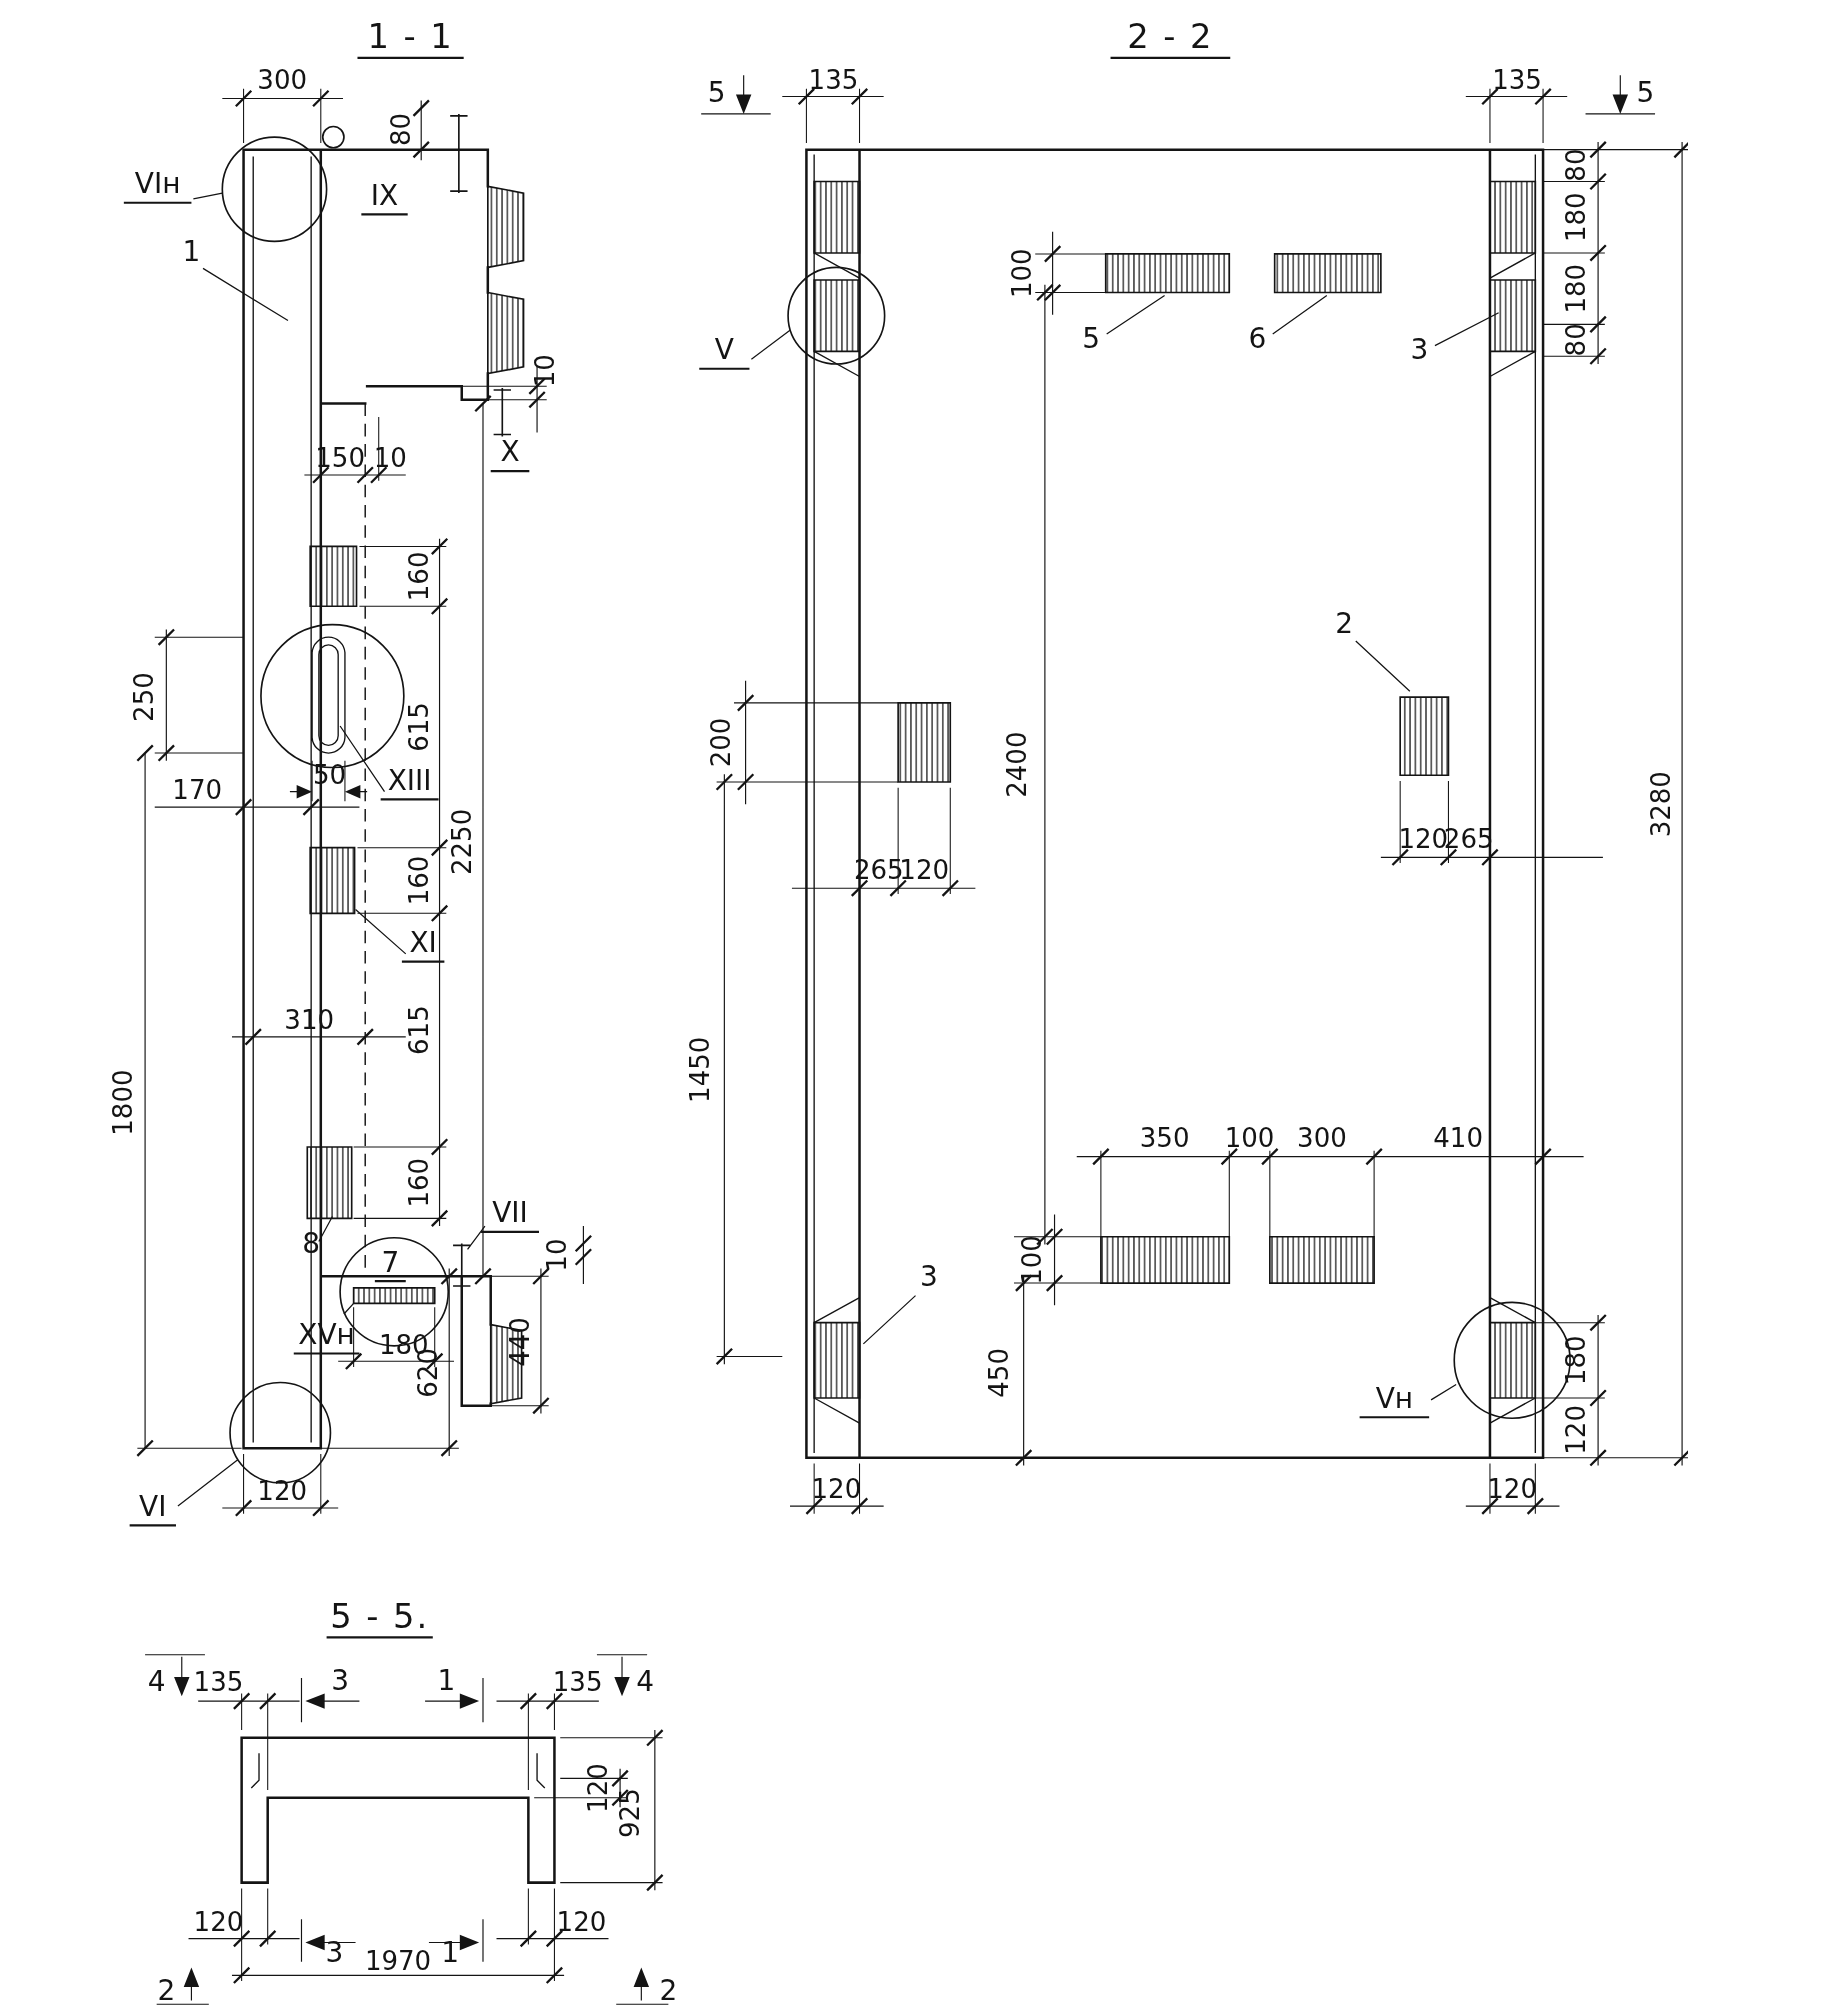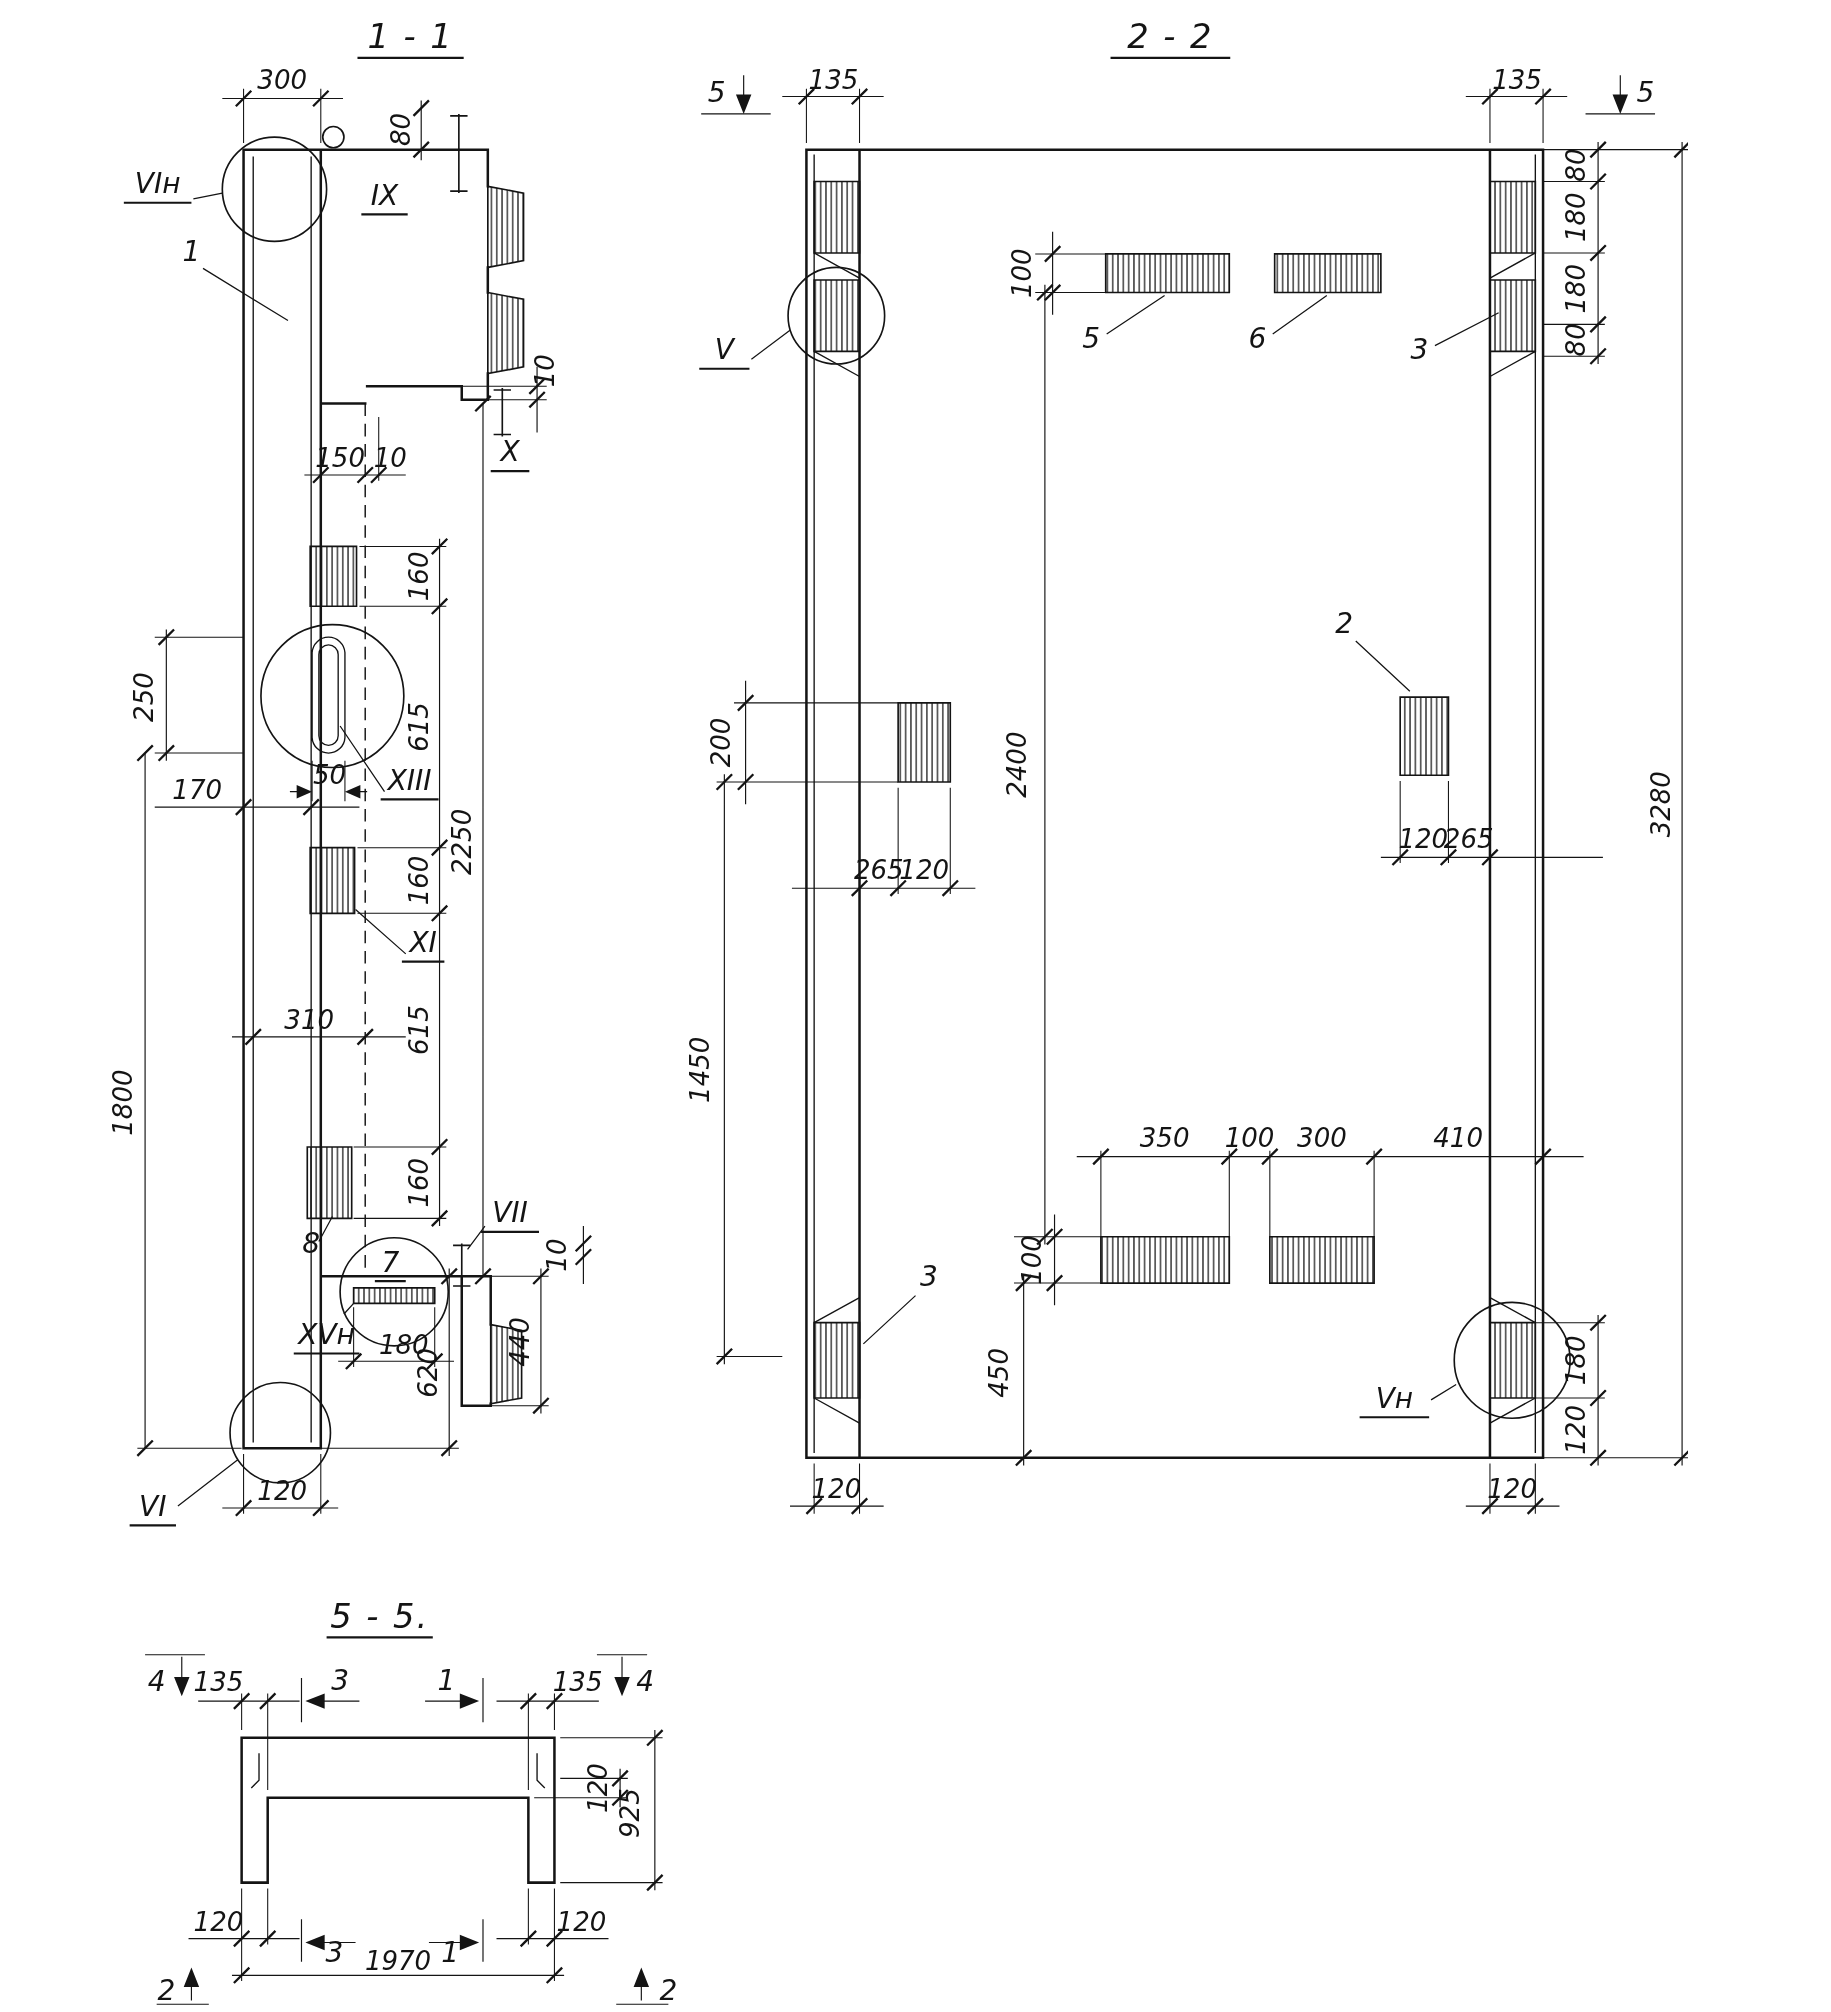--- a/index.html
+++ b/index.html
@@ -1,16 +1,16 @@
 <!DOCTYPE html>
 <html><head>
 <meta charset="utf-8">
 <style>
   html,body{margin:0;padding:0;background:#ffffff;}
-  .page{width:1688px;height:2012px;background:#ffffff;position:relative;overflow:hidden;font-style:italic;}
+  .page{width:1688px;height:2012px;background:#ffffff;position:relative;overflow:hidden;}
   svg{display:block;}
   
   .ol{stroke:#141414;stroke-width:2.6;fill:none;stroke-linecap:square;stroke-linejoin:miter;}
   .tl{stroke:#141414;stroke-width:1.4;fill:none;}
   .xl{stroke:#141414;stroke-width:1.1;fill:none;}
   .dl{stroke:#141414;stroke-width:1.2;fill:none;}
   .tk{stroke:#141414;stroke-width:2.4;fill:none;}
   .ld{stroke:#141414;stroke-width:1.3;fill:none;}
   .ul{stroke:#141414;stroke-width:2.2;fill:none;}
   .dash{stroke:#141414;stroke-width:1.5;fill:none;stroke-dasharray:13 8;}

